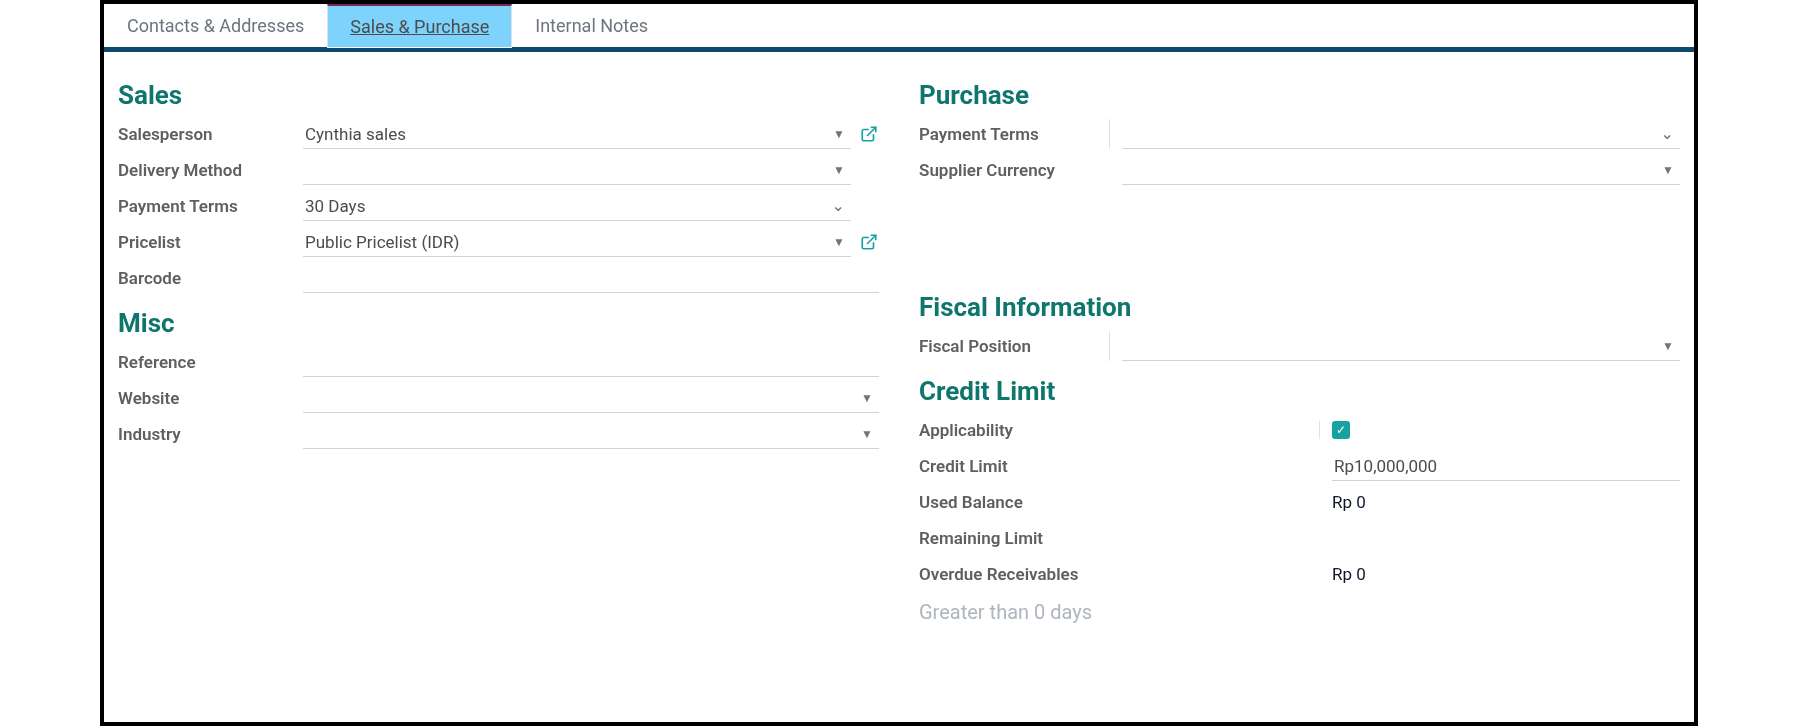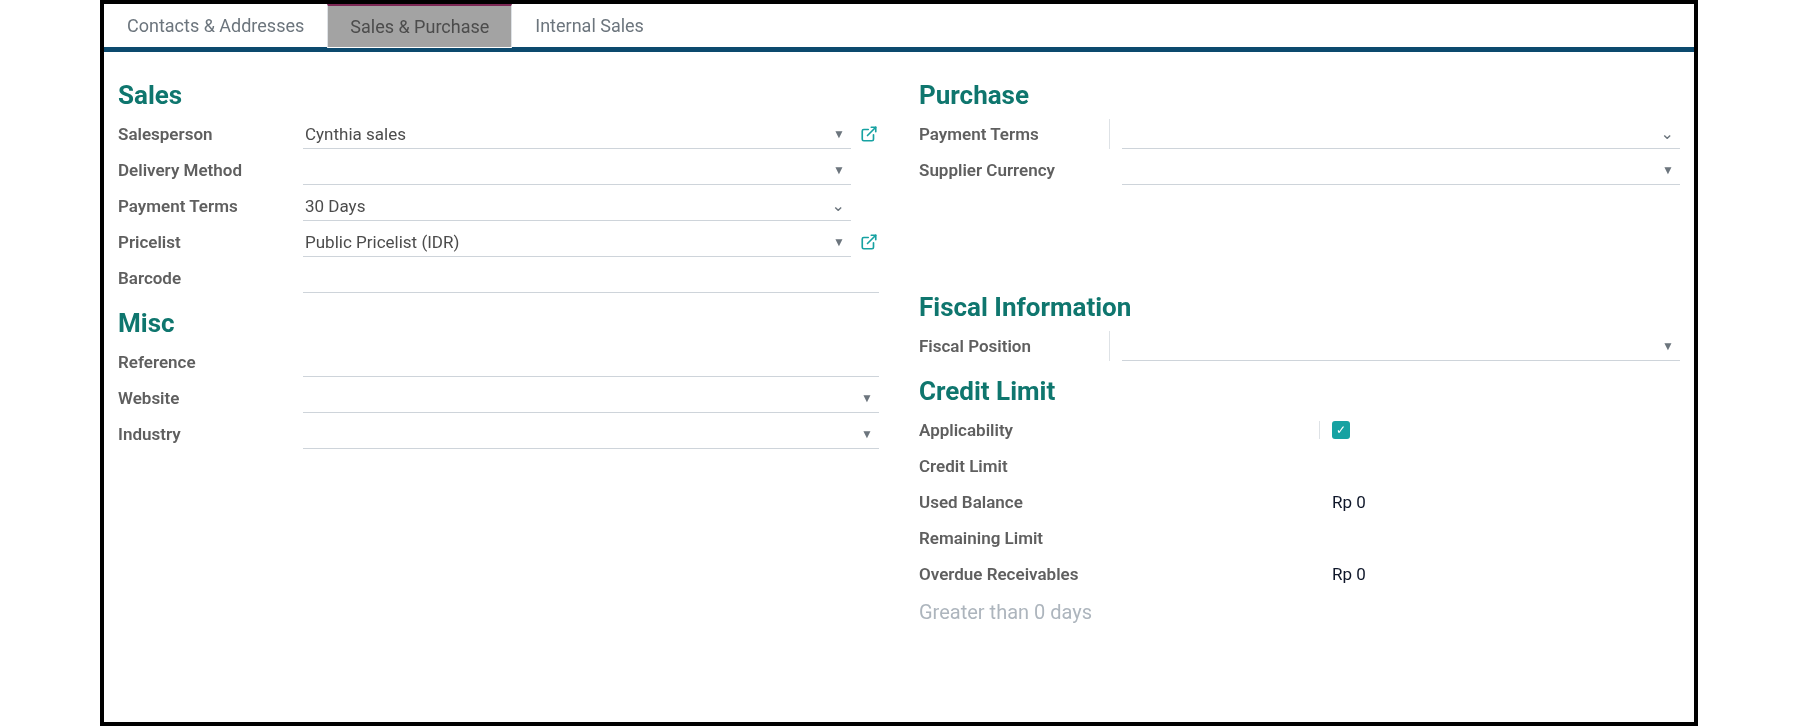--- a/index.html
+++ b/index.html
@@ -30,21 +30,22 @@
     border: 1px solid transparent;
     border-bottom: none;
     margin-bottom: -1px;
     position: relative;
   }
   .tab.active {
     color: #4c4c4c;
     border: 1px solid #dee2e6;
     border-bottom: 1px solid #fff;
     border-top: 2px solid #7c2855;
-    background: #a3a3a3;
+    background: #7dd3fc;
+    text-decoration: underline;
   }
   .content {
     display: flex;
     padding: 20px 14px 10px 14px;
     gap: 40px;
   }
   .col {
     flex: 1;
     min-width: 0;
   }
@@ -141,21 +142,21 @@
     padding-left: 12px;
   }
 </style>
 </head>
 <body>
 
 <div class="frame">
   <div class="tabs">
     <div class="tab">Contacts &amp; Addresses</div>
     <div class="tab active">Sales &amp; Purchase</div>
-    <div class="tab">Internal Sales</div>
+    <div class="tab">Internal Notes</div>
   </div>
 
   <div class="content">
 
     <div class="col col-left">
       <div class="section-title">Sales</div>
 
       <div class="row">
         <div class="label">Salesperson</div>
         <div class="field-wrap">
@@ -295,20 +296,25 @@
 
       <div class="row credit-row">
         <div class="label">Applicability</div>
         <div class="field-wrap separator-left">
           <span class="checkbox">✓</span>
         </div>
       </div>
 
       <div class="row credit-row">
         <div class="label">Credit Limit</div>
+        <div class="field-wrap" style="padding-left:13px">
+          <div class="field">
+            <span class="value">Rp10,000,000</span>
+          </div>
+        </div>
       </div>
 
       <div class="row credit-row">
         <div class="label">Used Balance</div>
         <div class="field-wrap" style="padding-left:13px">
           <span class="readonly-val">Rp 0</span>
         </div>
       </div>
 
       <div class="row credit-row">

